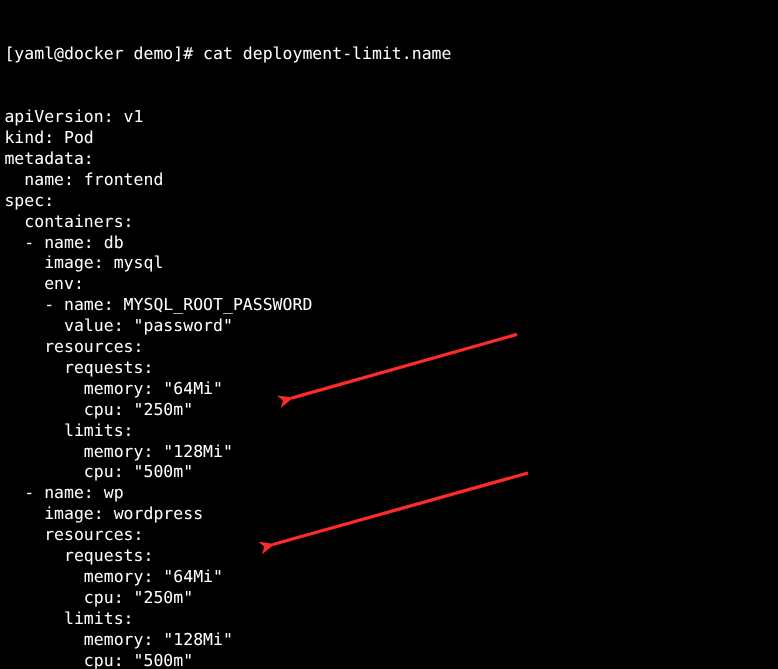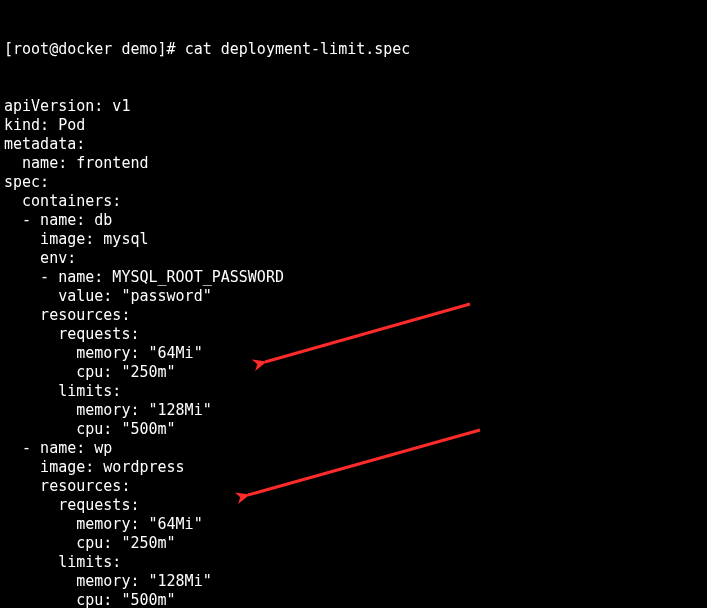--- a/index.html
+++ b/index.html
@@ -24,21 +24,21 @@
     position: absolute;
     top: 0;
     left: 0;
     pointer-events: none;
   }
 </style>
 </head>
 <body>
 
 <div class="terminal">
-  <div class="line"><span>[root@docker demo]# </span><span>cat deployment-limit.spec</span></div>
+  <div class="line"><span>[yaml@docker demo]# </span><span>cat deployment-limit.name</span></div>
   <div id="yaml-container"><div class="line">apiVersion: v1</div><div class="line">kind: Pod</div><div class="line">metadata:</div><div class="line">  name: frontend</div><div class="line">spec:</div><div class="line">  containers:</div><div class="line">  - name: db</div><div class="line">    image: mysql</div><div class="line">    env:</div><div class="line">    - name: MYSQL_ROOT_PASSWORD</div><div class="line">      value: "password"</div><div class="line">    resources:</div><div class="line">      requests:</div><div class="line">        memory: "64Mi"</div><div class="line">        cpu: "250m"</div><div class="line">      limits:</div><div class="line">        memory: "128Mi"</div><div class="line">        cpu: "500m"</div><div class="line">  - name: wp</div><div class="line">    image: wordpress</div><div class="line">    resources:</div><div class="line">      requests:</div><div class="line">        memory: "64Mi"</div><div class="line">        cpu: "250m"</div><div class="line">      limits:</div><div class="line">        memory: "128Mi"</div><div class="line">        cpu: "500m"</div></div>
   
   
 
   <svg class="arrows" width="707" height="608">
     <defs>
       <marker id="ah" markerWidth="14" markerHeight="12" refX="2" refY="6" orient="auto" markerUnits="userSpaceOnUse">
         <path d="M14,0 L0,6 L14,12 L10,6 Z" fill="#ff2a2a"></path>
       </marker>
     </defs>

